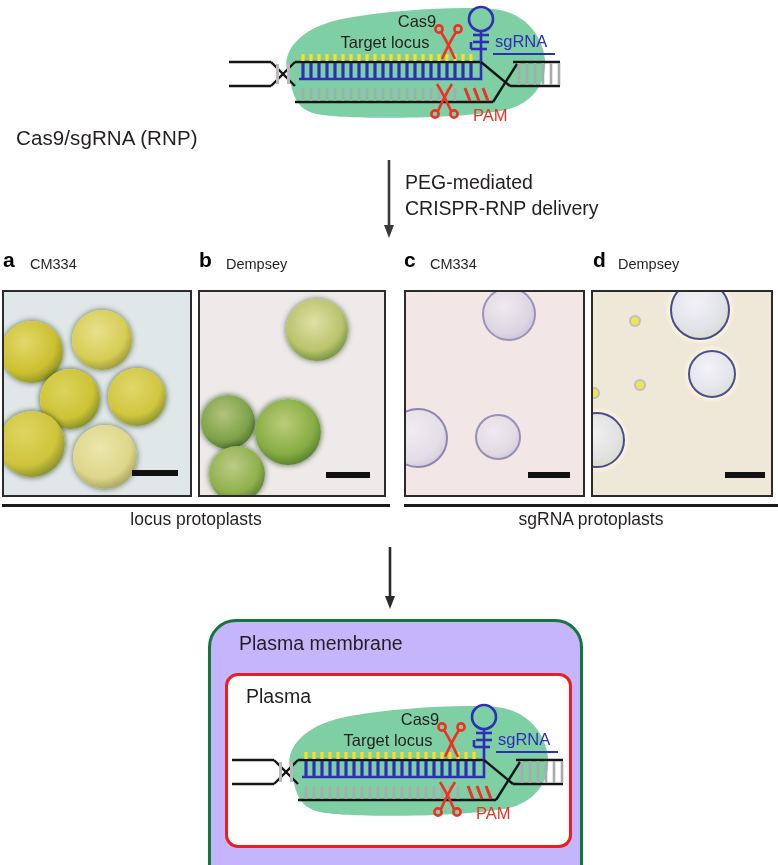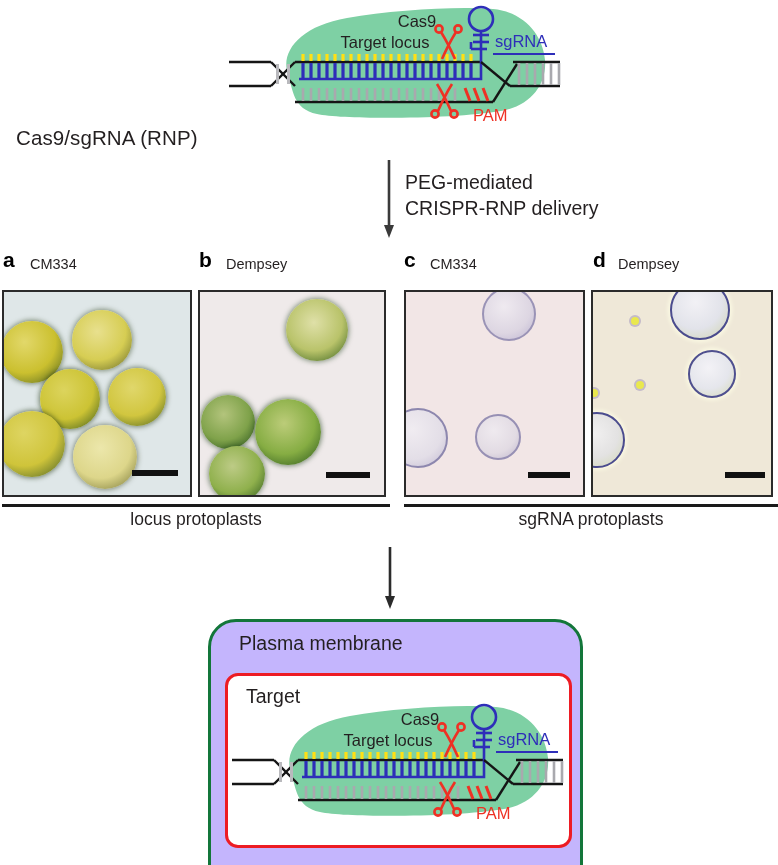--- a/index.html
+++ b/index.html
@@ -350,21 +350,21 @@
   <div class="arrow-line" style="left:382px; top:547px;">
     <svg class="arrow-svg" width="16" height="62" viewBox="0 0 16 62" xmlns="http://www.w3.org/2000/svg">
       <line x1="8" y1="0" x2="8" y2="52" stroke="#2b2b2b" stroke-width="2.6"></line>
       <path d="M 3 49 L 8 62 L 13 49 Z" fill="#2b2b2b"></path>
     </svg>
   </div>
 
   <div class="cellbox-outer" style="border-color: rgb(19, 118, 58);">
     <div class="box-label pm-label">Plasma membrane</div>
     <div class="cellbox-inner" style="border-color: rgb(237, 28, 36);">
-      <div class="box-label nuc-label">Target</div>
+      <div class="box-label nuc-label">Plasma</div>
     </div>
   </div>
 
   <div class="rnp-bottom">
     <svg class="rnp-svg" viewBox="0 0 335 122" xmlns="http://www.w3.org/2000/svg">
       <path d="M 63 72 C 55 50 75 24 122 16 C 168 8 232 4 268 7
                C 300 10 318 34 320 58 C 322 82 306 104 276 109
                C 230 117 120 118 92 112 C 68 107 68 88 63 72 Z" fill="#7ed0a4"></path>
 
       <g stroke="#151515" stroke-width="2.4" fill="none">

